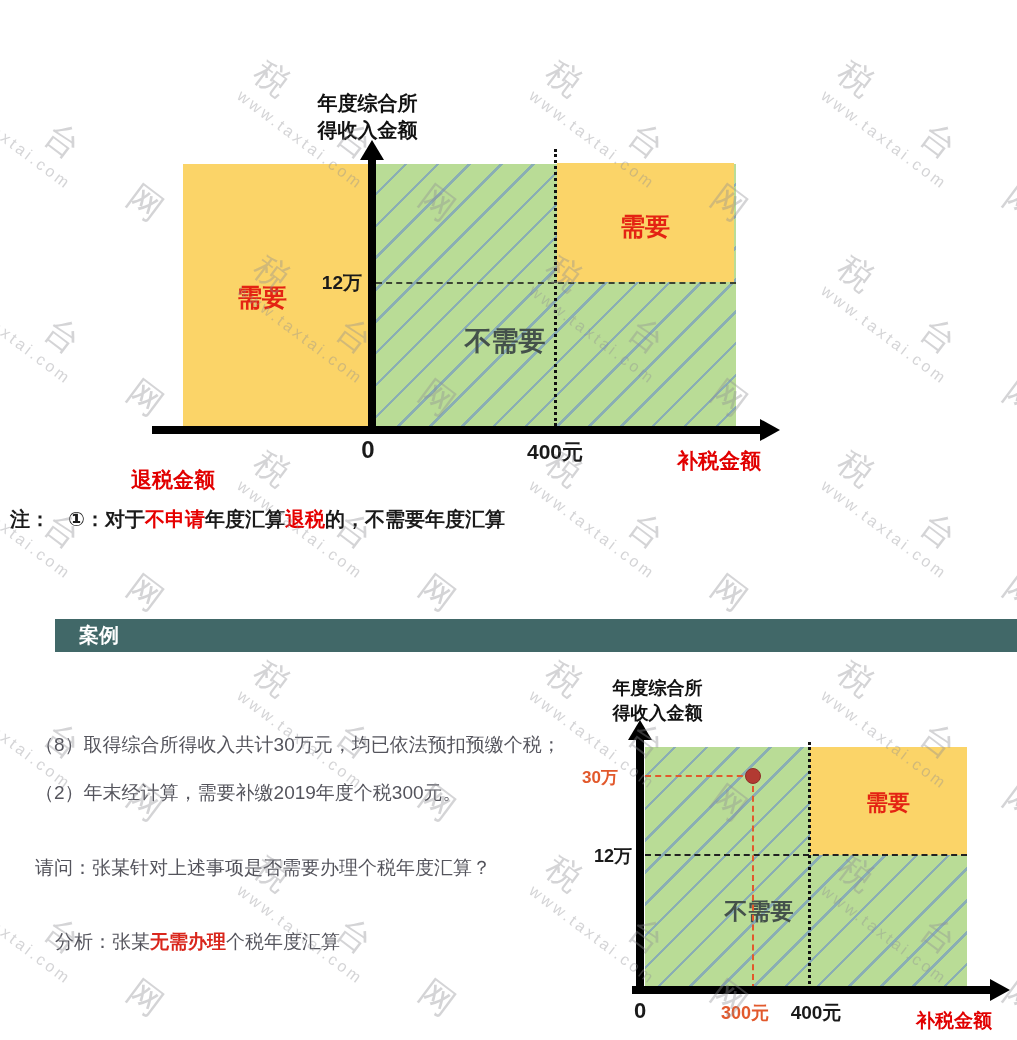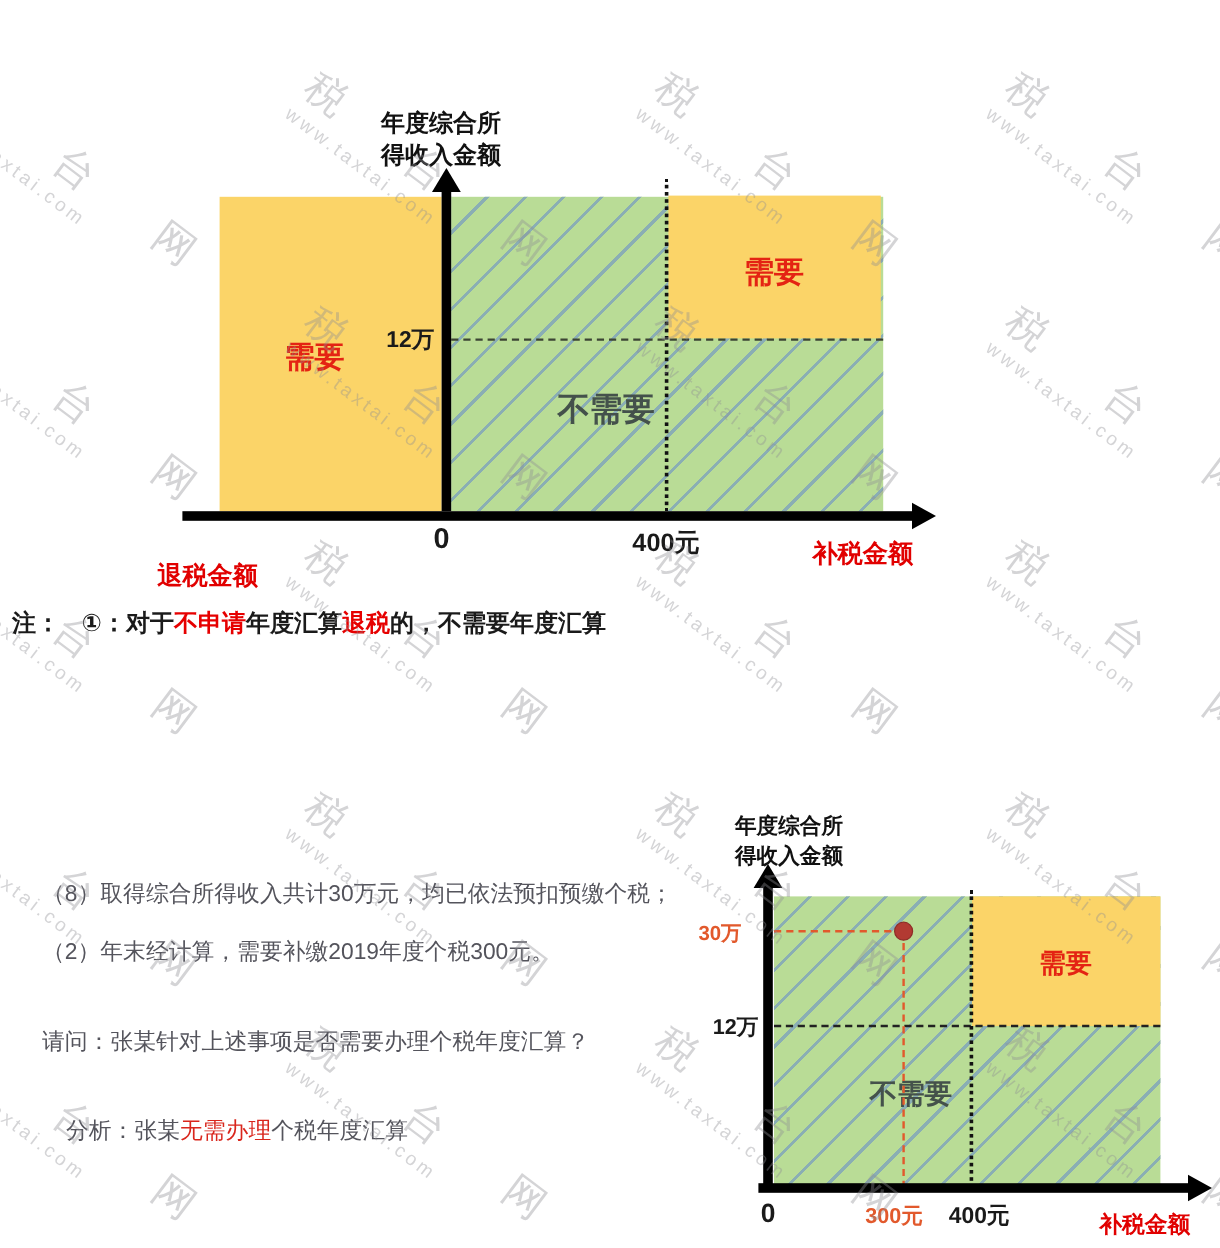--- a/index.html
+++ b/index.html
@@ -55,21 +55,21 @@
   .dot{position:absolute;border-radius:50%;background:var(--dot-red);border:1px solid #8e2d27;z-index:4;}
 
   
   .note-line{position:absolute;font-weight:bold;color:var(--ink);font-size:20px;z-index:2;white-space:nowrap;}
   .note-red{color:var(--title-red);}
 
   
   #case-bar{position:absolute;left:55px;top:619px;width:962px;height:33px;background:var(--teal);z-index:2;}
   #case-bar span{display:inline-block;margin-left:24px;line-height:33px;color:#fff;font-weight:bold;font-size:20px;}
   .case-text{position:absolute;color:var(--body-gray);font-size:19px;z-index:2;white-space:nowrap;}
-  .analysis-red{color:#d9261c;font-weight:normal;}
+  .analysis-red{color:#d9261c;font-weight:bold;}
 </style>
 </head>
 <body>
 
 <div id="stage">
 
   <div id="wm-layer">
       <div class="wm-tile" style="left: -20px; top: 50px;">
         <div class="wm-chars">税 台 网</div>
         <div class="wm-url">www.taxtai.com</div>
@@ -176,20 +176,23 @@
 
   <div class="tick" style="left:300px;top:270px;width:62px;text-align:right;font-size:19px;">12万</div>
   <div class="tick" style="left:348px;top:436px;width:40px;text-align:center;font-size:24px;">0</div>
   <div class="tick" style="left:515px;top:438px;width:80px;text-align:center;font-size:21px;">400元</div>
 
   <div class="xaxis-name" style="left:131px;top:466px;font-size:21px;">退税金额</div>
   <div class="xaxis-name" style="left:677px;top:447px;font-size:21px;">补税金额</div>
 
   <div class="note-line" style="left:10px;top:506px;"><span>注：</span><span style="display:inline-block;width:18px;"></span><span>①：对于</span><span class="note-red">不申请</span><span>年度汇算</span><span class="note-red">退税</span><span>的，不需要年度汇算</span></div>
 
+  <div id="case-bar">
+    <span>案例</span>
+  </div>
 
   <div class="case-text" style="left:35px;top:732px;">（8）取得综合所得收入共计30万元，均已依法预扣预缴个税；</div>
   <div class="case-text" style="left:35px;top:780px;">（2）年末经计算，需要补缴2019年度个税300元。</div>
   <div class="case-text" style="left:35px;top:855px;">请问：张某针对上述事项是否需要办理个税年度汇算？</div>
   <div class="case-text" style="left:55px;top:929px;"><span>分析：张某</span><span class="analysis-red">无需办理</span><span>个税年度汇算</span></div>
 
   <div class="yaxis-name" style="left:585px;top:676px;width:145px;font-size:18px;line-height:25px;">
     <div>年度综合所</div>
     <div>得收入金额</div>
   </div>

